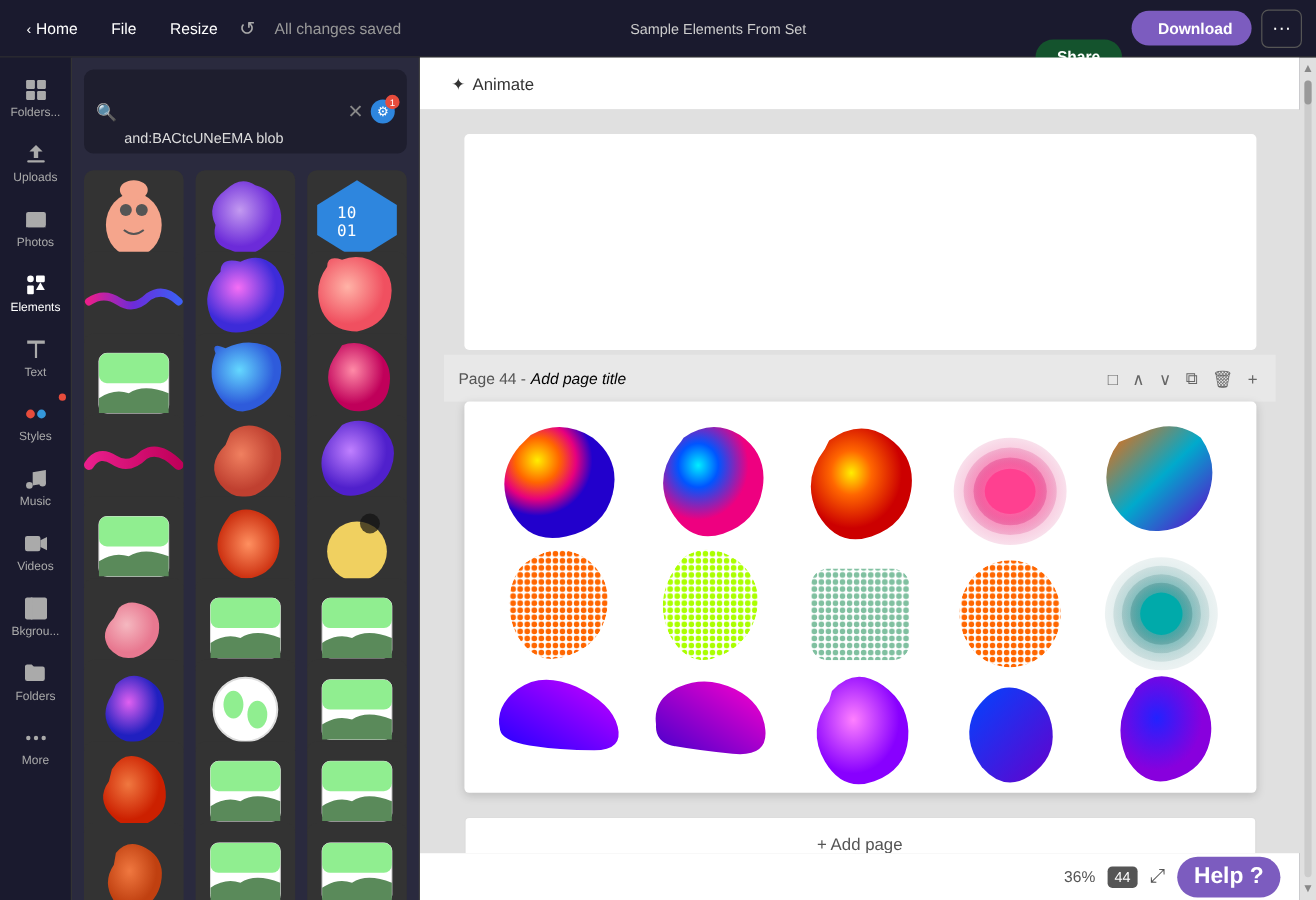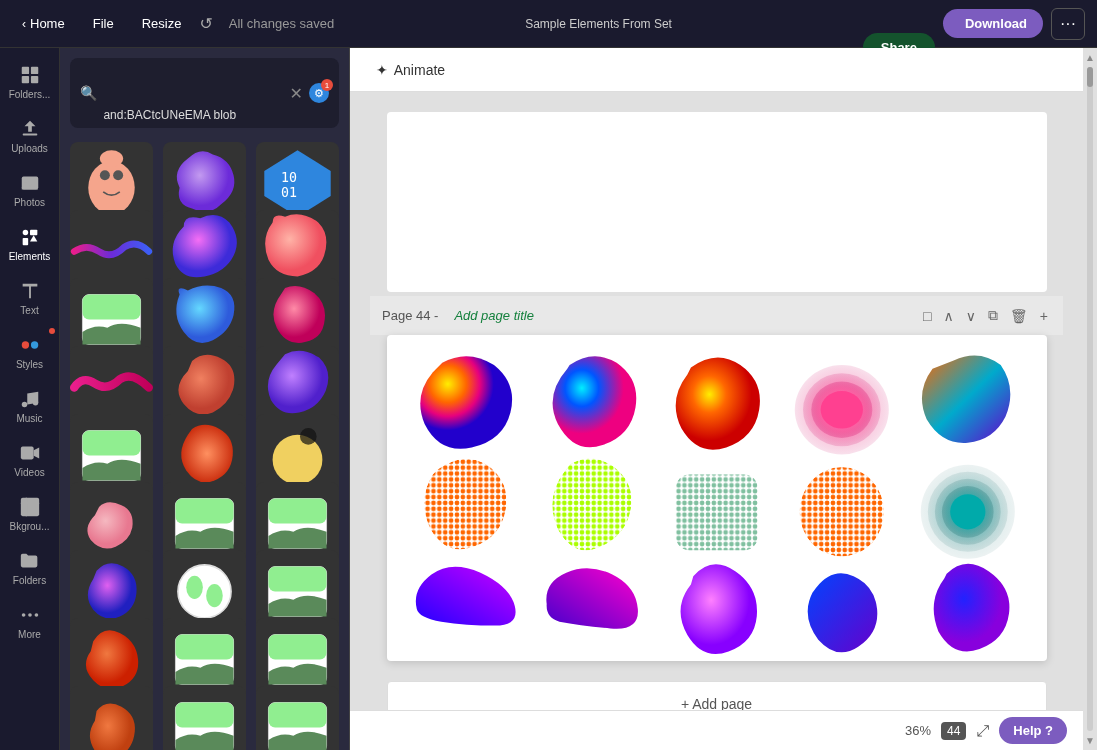--- a/index.html
+++ b/index.html
@@ -101,22 +101,22 @@
     #canvas-scroll { flex: 1; overflow-y: auto; padding: 20px; background: #e0e0e0; }
     .page-canvas {
       background: #fff; border-radius: 4px; max-width: 660px;
       margin: 0 auto 20px; box-shadow: 0 2px 8px rgba(0,0,0,0.15);
     }
     .empty-page { height: 180px; background: #fff; border-radius: 4px; max-width: 660px; margin: 0 auto 4px; }
     .page-header {
       display: flex; align-items: center; justify-content: space-between;
       padding: 8px 12px; background: #e8e8e8; color: #555; font-size: 13px;
     }
-    .page-title-text { display: flex; align-items: center; gap: 16px; }
-    .add-title { color: #15803d; font-style: italic; }
+    .page-title-text { display: flex; align-items: center; gap: 4px; }
+    .add-title { color: #000000; font-style: italic; }
     .page-controls { display: flex; gap: 6px; }
     .page-ctrl-btn {
       background: transparent; border: none; color: #666; cursor: pointer;
       padding: 3px; border-radius: 4px; font-size: 14px;
     }
     #add-page {
       background: #fff; border-radius: 4px; max-width: 660px;
       margin: 0 auto; padding: 14px; text-align: center;
       color: #555; font-size: 14px; cursor: pointer; border: 1px solid #ddd;
     }
@@ -125,21 +125,21 @@
       display: flex; align-items: center; justify-content: flex-end;
       padding: 0 16px; gap: 10px;
     }
     .zoom-text { font-size: 13px; color: #555; }
     .page-num-badge {
       background: #555; color: #fff; border-radius: 4px; padding: 2px 6px; font-size: 12px;
     }
     .expand-icon { color: #555; cursor: pointer; font-size: 16px; }
     .help-btn {
       background: #7c5cbf; color: #fff; border: none; border-radius: 20px;
-      padding: 6px 14px; font-size: 13px; cursor: pointer; font-weight: 600;
+      padding: 6px 14px; font-size: 19px; cursor: pointer; font-weight: 600;
     }
 
     
     #right-scroll { width: 14px; background: #e0e0e0; display: flex; flex-direction: column; align-items: center; padding: 4px 0; }
     .scroll-up, .scroll-down { color: #888; cursor: pointer; font-size: 10px; }
     .scroll-track { flex: 1; width: 6px; background: #ccc; border-radius: 3px; margin: 4px 0; position: relative; }
     .scroll-thumb { width: 6px; height: 20px; background: #999; border-radius: 3px; position: absolute; top: 0; }
 
     
     #element-grid::-webkit-scrollbar { width: 4px; }

